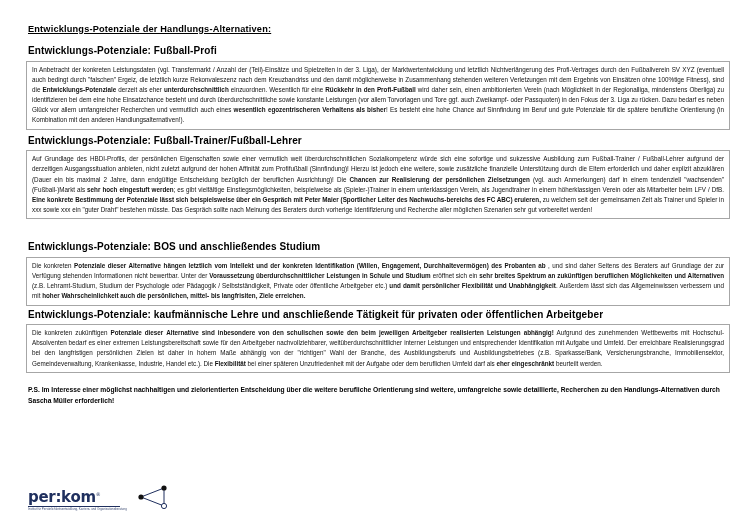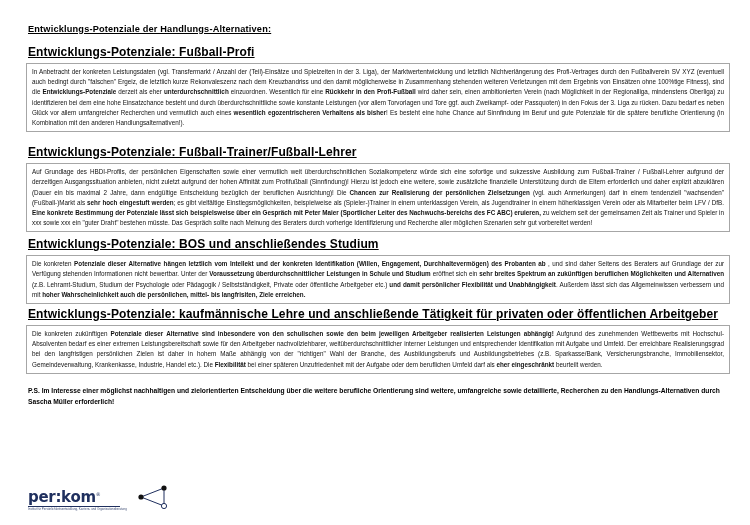--- a/index.html
+++ b/index.html
@@ -27,23 +27,22 @@
     font-weight: bold;
     text-decoration: underline;
     letter-spacing: 0.02em;
     margin: 6px 0 10px 6px;
     line-height: 1.2;
   }
   .section {
     margin-bottom: 3px;
   }
   .section-heading {
-    font-size: 12px;
+    font-size: 10px;
     font-weight: bold;
-    text-decoration: underline;
     margin: 0 0 3px 6px;
     line-height: 1.25;
     letter-spacing: 0.01em;
   }
   .textbox {
     border: 1px solid #a6a6a6;
     box-sizing: border-box;
     padding: 3px 5px 3px 5px;
     font-size: 6.3px;
     line-height: 1.62;
@@ -112,26 +111,26 @@
 
 <div class="page">
 
   <div class="doc-title">Entwicklungs-Potenziale der Handlungs-Alternativen:</div>
 
   <div class="section">
     <div class="section-heading">Entwicklungs-Potenziale: Fußball-Profi</div>
     <div class="textbox">In Anbetracht der konkreten Leistungsdaten (vgl. Transfermarkt / Anzahl der (Teil)-Einsätze und Spielzeiten in der 3. Liga), der Marktwertentwicklung und letztlich Nichtverlängerung des Profi-Vertrages durch den Fußballverein SV XYZ (eventuell auch bedingt durch  "falschen" Ergeiz, die letztlich kurze Rekonvaleszenz nach dem Kreuzbandriss und den damit möglicherweise in Zusammenhang stehenden weiteren Verletzungen mit dem Ergebnis von Einsätzen ohne 100%tige Fitness), sind die <b>Entwicklungs-Potenziale</b> derzeit als eher <b>unterdurchschnittlich</b> einzuordnen. Wesentlich für eine <b>Rückkehr in den Profi-Fußball</b> wird daher sein, einen ambitionierten Verein (nach Möglichkeit in der Regionalliga, mindenstens Oberliga) zu identifizieren bei dem eine hohe Einsatzchance besteht und durch überdurchschnittliche sowie konstante Leistungen (vor allem Torvorlagen und Tore ggf. auch Zweikampf- oder Passquoten) in den Fokus der 3. Liga zu rücken. Dazu bedarf es neben Glück vor allem umfangreicher Recherchen und vermutlich auch eines <b>wesentlich egozentrischeren Verhaltens als bisher</b>! Es besteht eine hohe Chance auf Sinnfindung im Beruf und gute Potenziale für die spätere berufliche Orientierung (in Kombination mit den anderen Handlungsalternativen!).</div>
   </div>
 
-  <div class="section" style="margin-top:13px;">
+  <div class="section" style="margin-top:5px;">
     <div class="section-heading">Entwicklungs-Potenziale: Fußball-Trainer/Fußball-Lehrer</div>
     <div class="textbox">Auf Grundlage des HBDI-Profils, der persönlichen Eigenschaften sowie einer vermutlich weit überdurchschnitlichen Sozialkompetenz würde sich eine sofortige und sukzessive Ausbildung zum Fußball-Trainer / Fußball-Lehrer aufgrund der derzeitigen Ausgangssituation anbieten, nicht zuletzt aufgrund der hohen Affinität zum Profifußball (Sinnfindung)! Hierzu ist jedoch eine weitere, sowie zusätzliche finanzielle Unterstützung durch die Eltern erforderlich und daher explizit abzuklären (Dauer ein bis maximal 2 Jahre, dann endgültige Entscheidung bezüglich der beruflichen Ausrichtung)! Die <b>Chancen zur Realisierung der persönlichen Zielsetzungen</b> (vgl. auch Anmerkungen) darf in einem tendenziell "wachsenden" (Fußball-)Markt als <b>sehr hoch eingestuft werden</b>; es gibt vielfältige Einstiegsmöglichkeiten, beispielweise als (Spieler-)Trainer in einem unterklassigen Verein, als Jugendtrainer in einem höherklassigen Verein oder als Mitarbeiter beim LFV / DfB. <b>Eine konkrete Bestimmung der Potenziale lässt sich beispielsweise über ein Gespräch mit Peter Maier (Sportlicher Leiter des Nachwuchs-bereichs des FC ABC) eruieren,</b>  zu welchem seit der gemeinsamen Zeit als Trainer und Spieler in xxx sowie xxx ein "guter Draht" bestehen müsste. Das Gespräch sollte nach Meinung des Beraters durch vorherige Identifizierung und Recherche aller möglichen Szenarien sehr gut vorbereitet werden!</div>
   </div>
 
-  <div class="section" style="margin-top:5px;">
+  <div class="section" style="margin-top:22px;">
     <div class="section-heading">Entwicklungs-Potenziale: BOS und anschließendes Studium</div>
     <div class="textbox">Die konkreten <b>Potenziale dieser Alternative hängen letztlich vom Intellekt und der konkreten Identifikation (Willen, Engagement, Durchhaltevermögen) des Probanten ab</b> , und sind daher Seitens des Beraters auf Grundlage der zur Verfügung stehenden Informationen nicht bewertbar. Unter der <b>Voraussetzung überdurchschnittlicher Leistungen in Schule und Studium</b> eröffnet sich ein <b>sehr breites Spektrum an zukünftigen beruflichen Möglichkeiten und Alternativen</b>  (z.B. Lehramt-Studium, Studium der Psychologie oder Pädagogik / Selbstständigkeit, Private oder öffentliche Arbeitgeber etc.) <b>und damit persönlicher Flexibilität und Unabhängigkeit</b>. Außerdem lässt sich das Allgemeinwissen verbessern und mit <b>hoher Wahrscheinlichkeit auch die persönlichen, mittel- bis langfrisiten, Ziele erreichen.</b></div>
   </div>
 
   <div class="section" style="">
     <div class="section-heading">Entwicklungs-Potenziale: kaufmännische Lehre und anschließende Tätigkeit für privaten oder öffentlichen Arbeitgeber</div>
     <div class="textbox">Die konkreten zukünftigen <b>Potenziale dieser Alternative sind inbesondere von den schulischen sowie den beim jeweiligen Arbeitgeber realisierten Leistungen abhängig!</b>  Aufgrund des zunehmenden Wettbewerbs mit Hochschul-Absolventen bedarf es einer extremen Leistungsbereitschaft sowie für den Arbeitgeber nachvollziehbarer, weitüberdurchschnittlicher interner Leistungen und entsprechender Identifikation mit Aufgabe und Umfeld. Der erreichbare Realisierungsgrad bei den langfristigen persönlichen Zielen ist daher in hohem Maße abhängig von der "richtigen" Wahl der Branche, des Ausbildungsberufs und Ausbildungsbetriebes (z.B. Sparkasse/Bank, Versicherungsbranche, Immobiliensektor, Gemeindeverwaltung, Krankenkasse, Industrie, Handel etc.). Die <b>Flexibilität</b> bei einer späteren Unzufriedenheit mit der Aufgabe oder dem beruflichen Umfeld darf als <b>eher eingeschränkt</b> beurteilt werden.</div>
   </div>
 
   <div class="ps">P.S. Im Interesse einer möglichst nachhaltigen und zielorientierten Entscheidung über die weitere berufliche Orientierung sind weitere, umfangreiche sowie detaillierte, Recherchen zu den Handlungs-Alternativen durch Sascha Müller erforderlich!</div>

